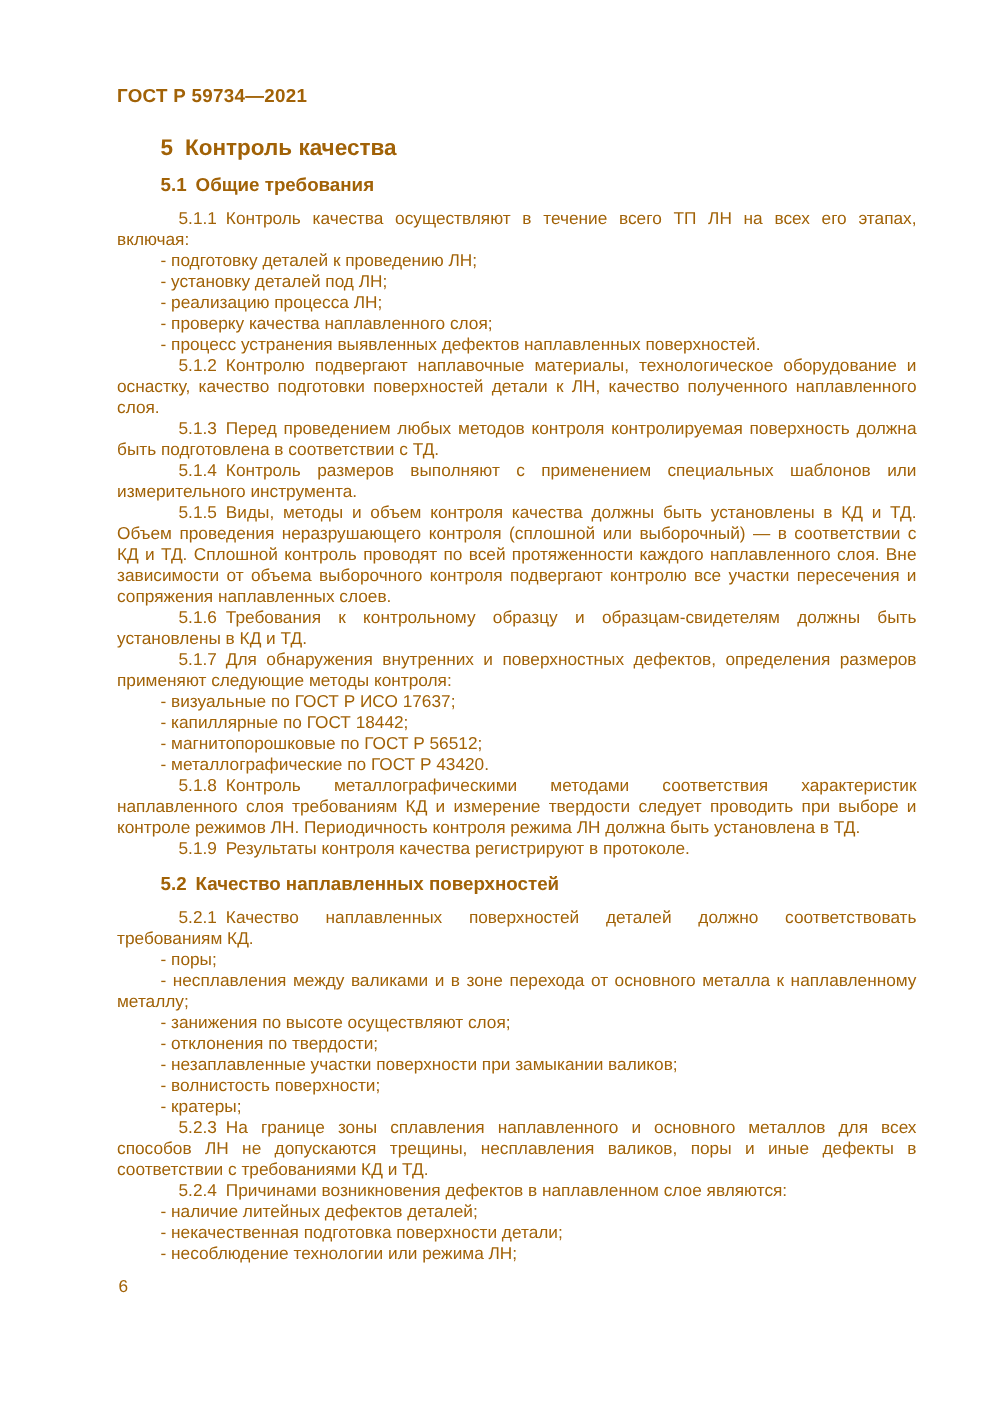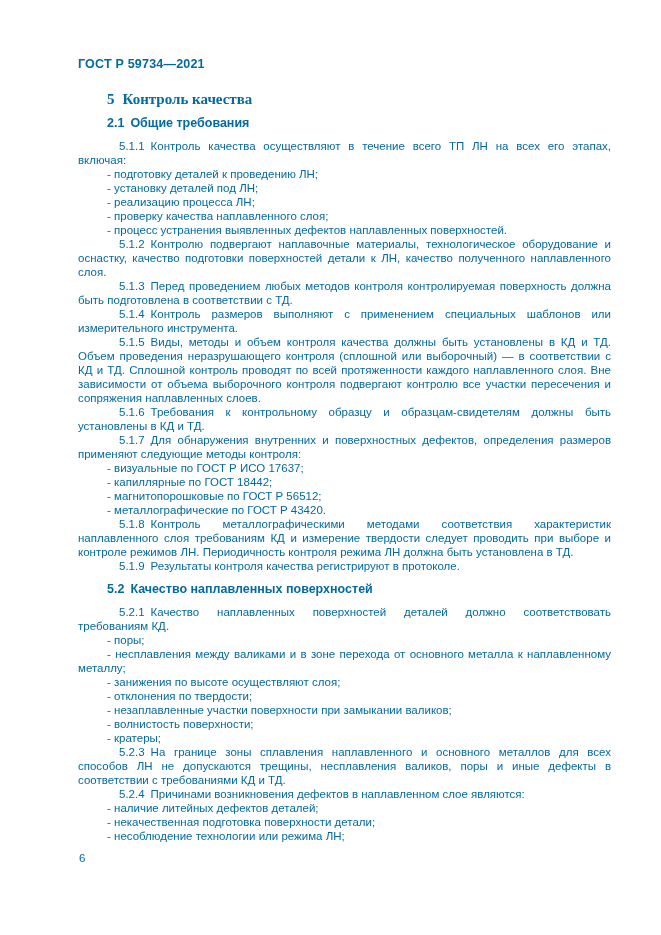--- a/index.html
+++ b/index.html
@@ -8,36 +8,35 @@
     background: #ffffff;
   }
   .page {
     position: relative;
     width: 659px;
     height: 935px;
     box-sizing: border-box;
     background: #ffffff;
     padding: 57px 48px 0 78px;
     font-family: "Liberation Sans", "DejaVu Sans", sans-serif;
-    color: #0369a1;
+    color: #a16207;
     overflow: hidden;
   }
   .doc-header {
     font-size: 12.5px;
     font-weight: 700;
     line-height: 14px;
     letter-spacing: 0.2px;
   }
   .block { margin: 0; }
   .h1 {
     font-size: 15px;
     font-weight: 700;
     line-height: 16px;
     margin: 20px 0 3px 29px;
-    font-family: Liberation Serif, serif;
   }
   .h1 .num { margin-right: 8px; }
   .h2 {
     font-size: 12.5px;
     font-weight: 700;
     line-height: 14px;
     margin: 9px 0 9px 29px;
   }
   .h2 .num { margin-right: 6px; }
   .p, .li {
@@ -54,21 +53,21 @@
   }
 </style>
 </head>
 <body>
 
 <div class="page">
   <div class="doc-header">ГОСТ Р 59734—2021</div>
 
   <div id="content">
       <div class="block h1"><span class="num">5</span><span>Контроль качества</span></div>
-      <div class="block h2"><span class="num">2.1</span><span>Общие требования</span></div>
+      <div class="block h2"><span class="num">5.1</span><span>Общие требования</span></div>
       <div class="block p"><span class="num">5.1.1</span><span>Контроль качества осуществляют в течение всего ТП ЛН на всех его этапах, включая:</span></div>
       <div class="block li"><span>- подготовку деталей к проведению ЛН;</span></div>
       <div class="block li"><span>- установку деталей под ЛН;</span></div>
       <div class="block li"><span>- реализацию процесса ЛН;</span></div>
       <div class="block li"><span>- проверку качества наплавленного слоя;</span></div>
       <div class="block li"><span>- процесс устранения выявленных дефектов наплавленных поверхностей.</span></div>
       <div class="block p"><span class="num">5.1.2</span><span>Контролю подвергают наплавочные материалы, технологическое оборудование и оснастку, качество подготовки поверхностей детали к ЛН, качество полученного наплавленного слоя.</span></div>
       <div class="block p"><span class="num">5.1.3</span><span>Перед проведением любых методов контроля контролируемая поверхность должна быть подготовлена в соответствии с ТД.</span></div>
       <div class="block p"><span class="num">5.1.4</span><span>Контроль размеров выполняют с применением специальных шаблонов или измерительного инструмента.</span></div>
       <div class="block p"><span class="num">5.1.5</span><span>Виды, методы и объем контроля качества должны быть установлены в КД и ТД. Объем проведения неразрушающего контроля (сплошной или выборочный) — в соответствии с КД и ТД. Сплошной контроль проводят по всей протяженности каждого наплавленного слоя. Вне зависимости от объема выборочного контроля подвергают контролю все участки пересечения и сопряжения наплавленных слоев.</span></div>

